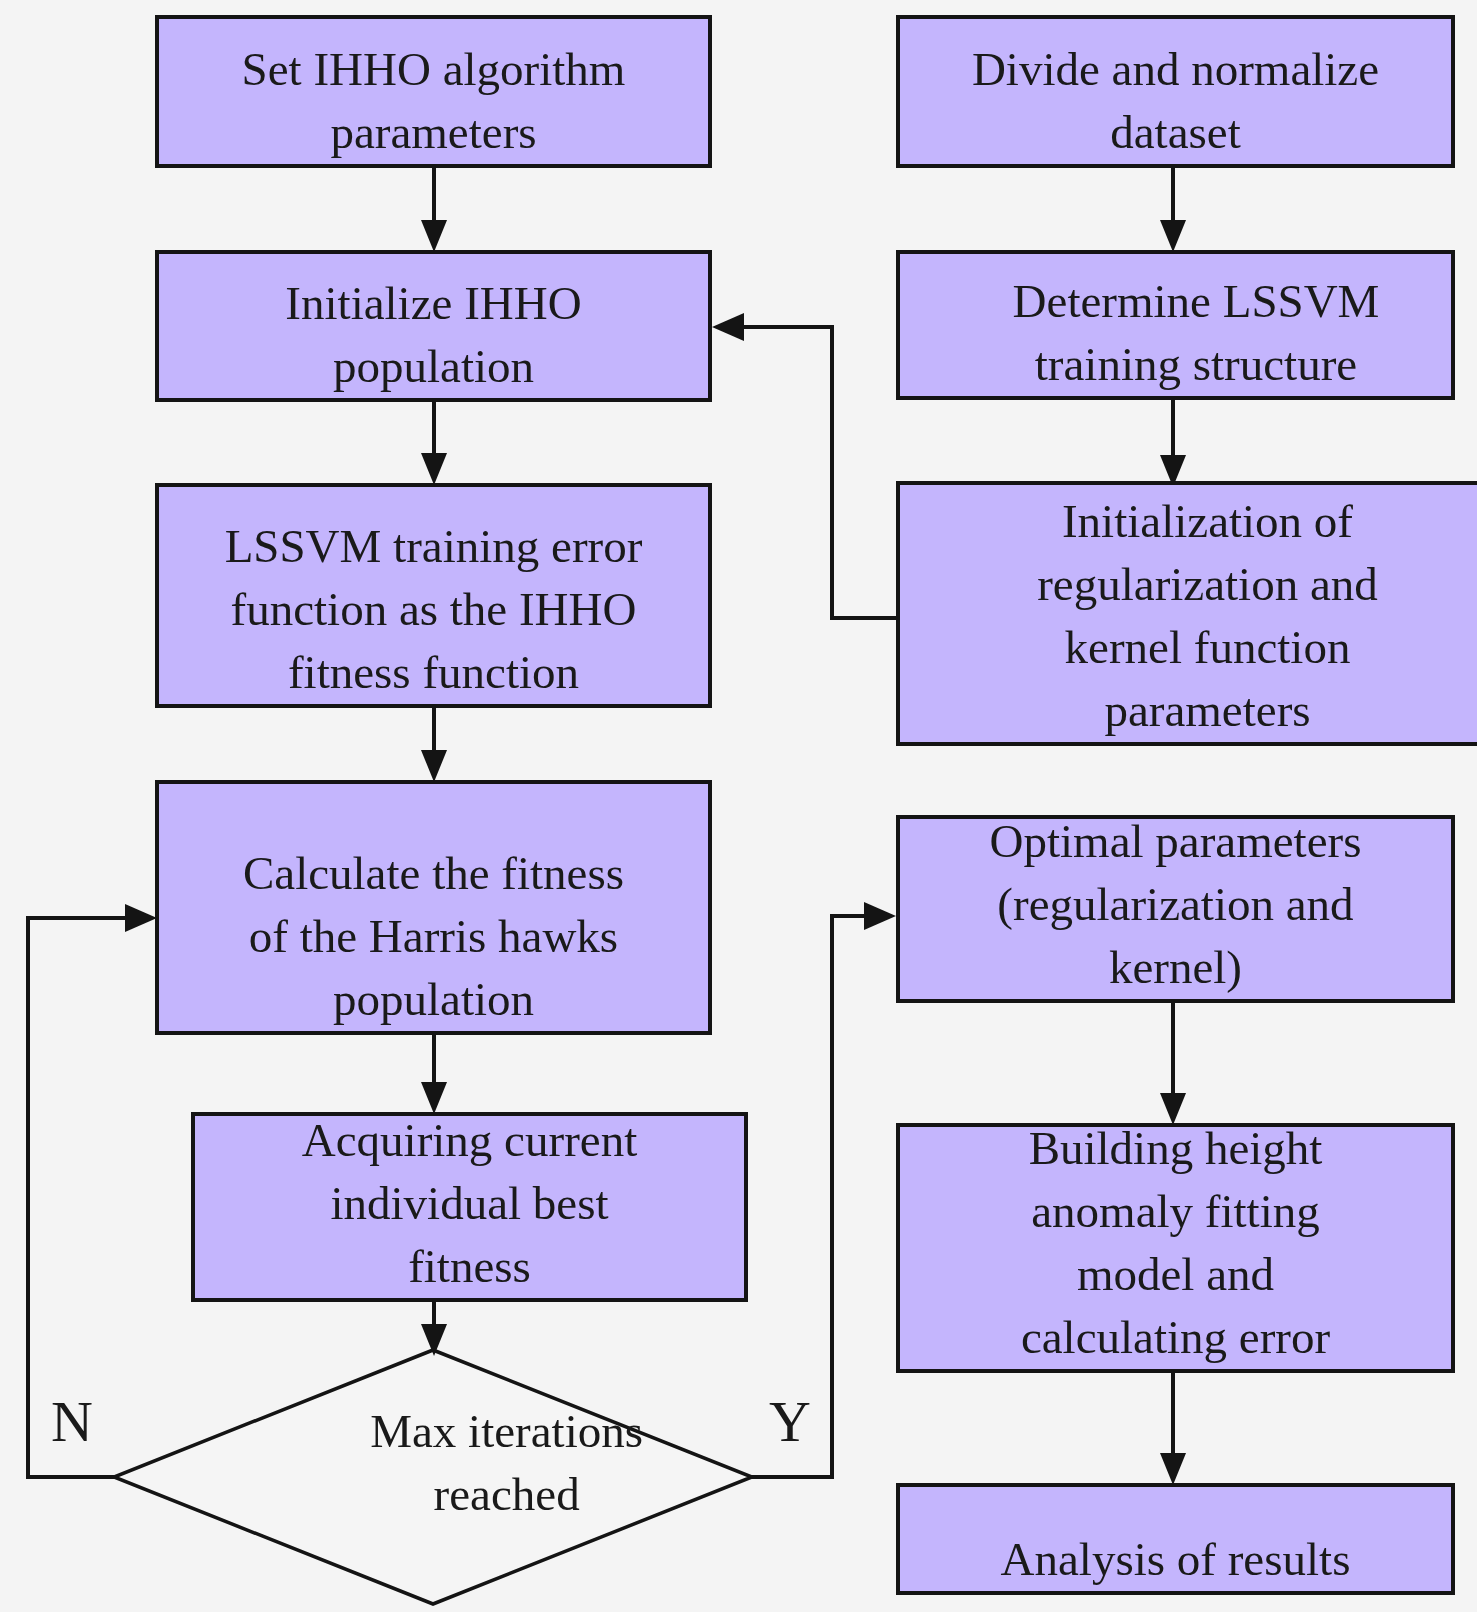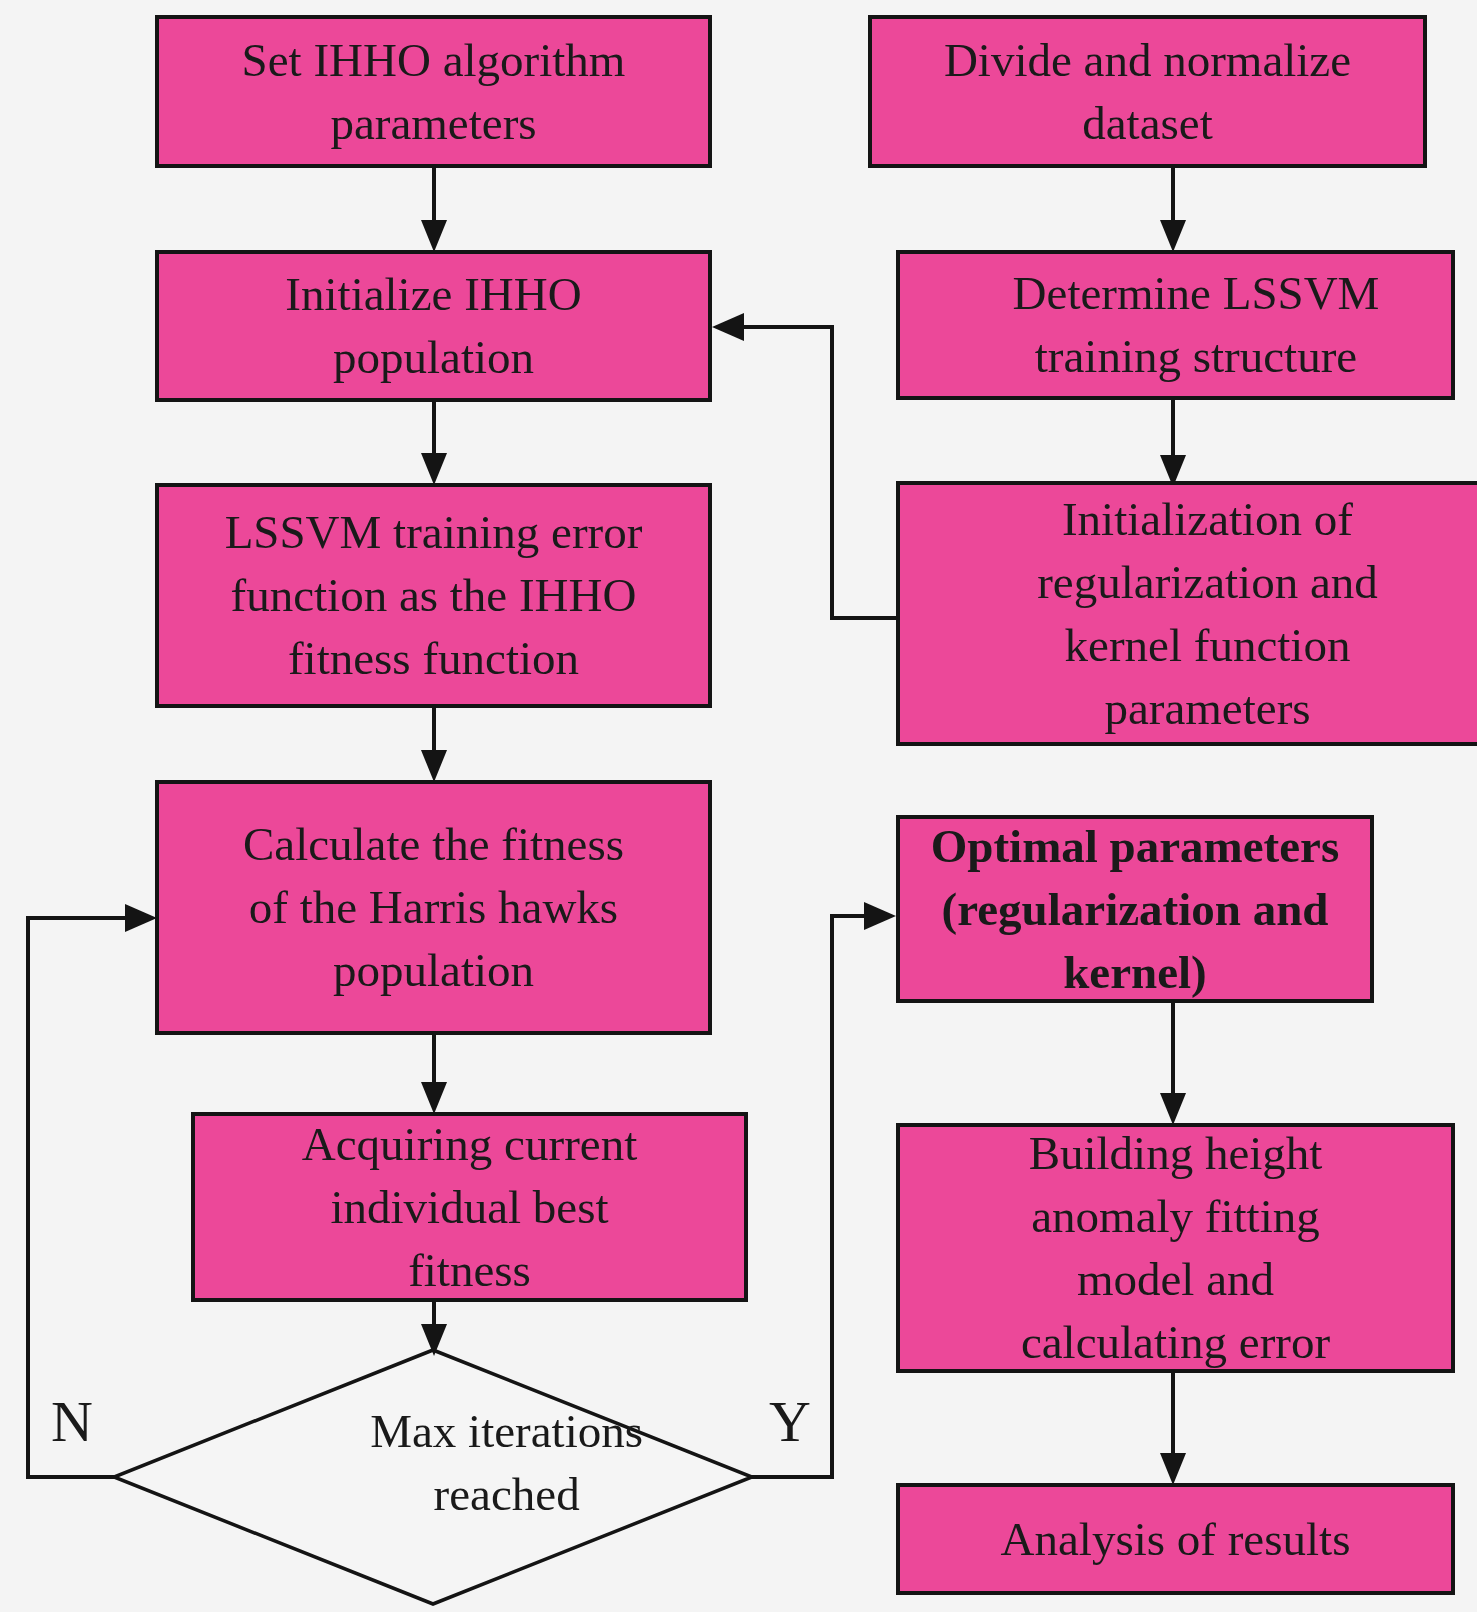--- a/index.html
+++ b/index.html
@@ -20,24 +20,24 @@
     position: absolute;
     left: 0;
     top: 0;
     width: 1477px;
     height: 1612px;
     pointer-events: none;
   }
   .node {
     position: absolute;
     box-sizing: border-box;
-    background: #ec4899;
+    background: #c4b5fd;
     border: 4px solid #141414;
     display: flex;
-    align-items: center;
+    align-items: flex-end;
     justify-content: center;
     text-align: center;
   }
   .node .lbl, .dec-label .lbl {
     white-space: pre-line;
     font-size: 47px;
     line-height: 63px;
     color: #1a1a1a;
   }
   .dec-label {
@@ -132,38 +132,38 @@
 
   <div class="dec-label" style="left:223px; top:1385px; width:420px; height:155px;">
     <span class="lbl">Max iterations
 reached</span>
   </div>
 
   <div class="branch-label" style="left:40px; top:1393px; width:64px;">N</div>
 
   <div class="branch-label" style="left:758px; top:1393px; width:64px;">Y</div>
 
-  <div class="node" style="left:868px; top:15px; width:559px; height:153px;">
+  <div class="node" style="left:896px; top:15px; width:559px; height:153px;">
     <span class="lbl">Divide and normalize
 dataset</span>
   </div>
 
   <div class="node" style="left:896px; top:250px; width:559px; height:150px;padding-left:41px;">
     <span class="lbl">Determine LSSVM
 training structure</span>
   </div>
 
   <div class="node" style="left:896px; top:481px; width:623px; height:265px;">
     <span class="lbl">Initialization of
 regularization and
 kernel function
 parameters</span>
   </div>
 
-  <div class="node" style="left:896px; top:815px; width:478px; height:188px;font-weight:bold;">
+  <div class="node" style="left:896px; top:815px; width:559px; height:188px;">
     <span class="lbl">Optimal parameters
 (regularization and
 kernel)</span>
   </div>
 
   <div class="node" style="left:896px; top:1123px; width:559px; height:250px;">
     <span class="lbl">Building height
 anomaly fitting
 model and
 calculating error</span>

